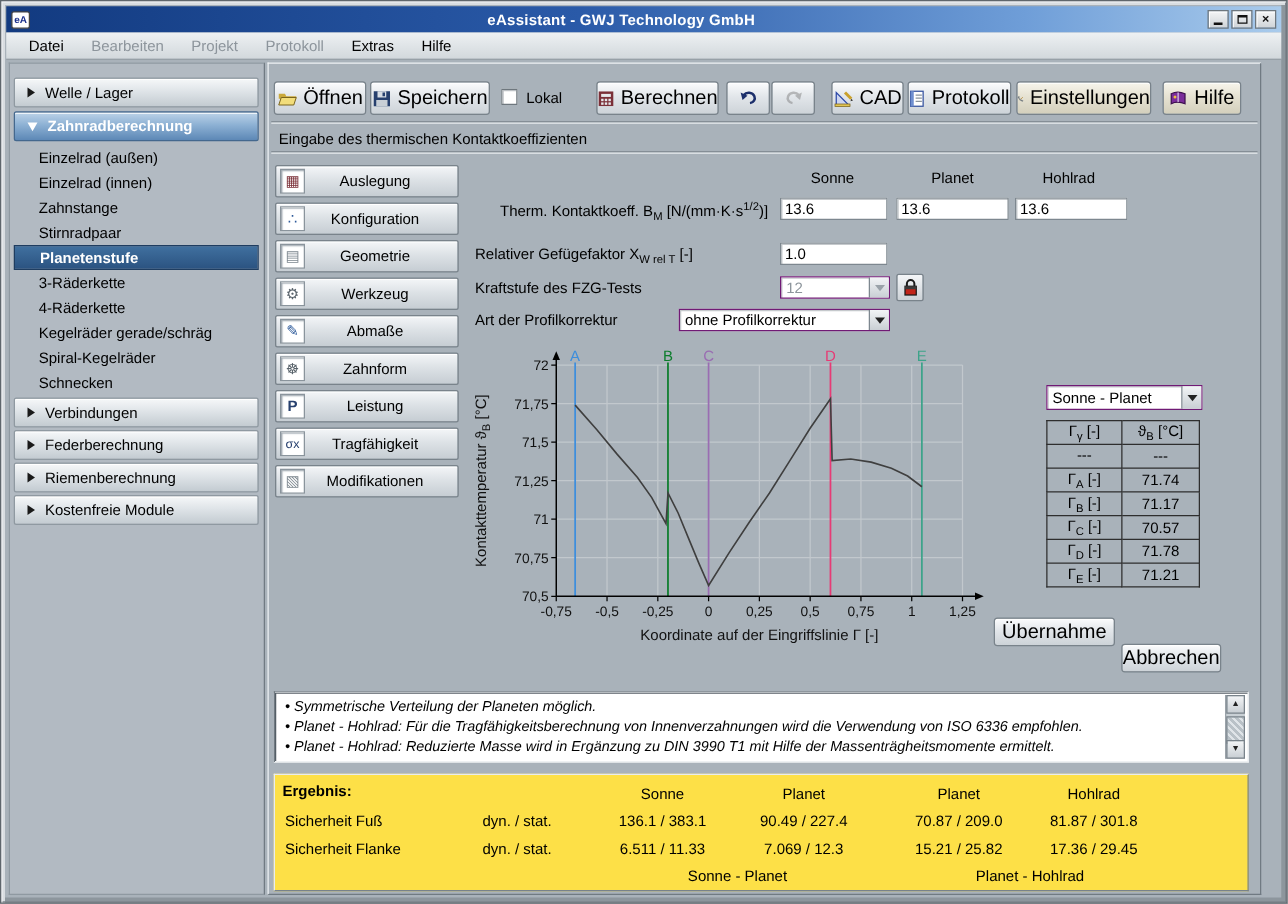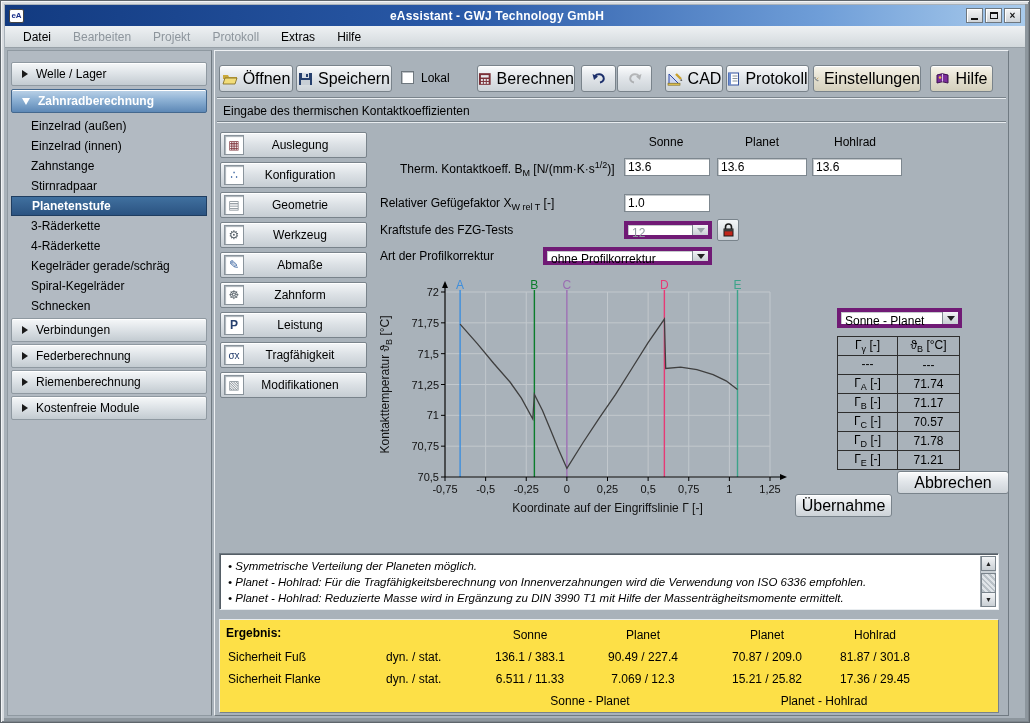--- a/index.html
+++ b/index.html
@@ -53,21 +53,21 @@
     border:1px solid #79838b;border-radius:2px;box-shadow:inset 0 1px 0 #fff;display:flex;align-items:center;font-size:12px;}
   .icobox{width:20px;height:20px;margin-left:3px;background:#fff;border:1px solid #8a949c;
     box-shadow:inset 1px 1px 1px #aab2b9;display:flex;align-items:center;justify-content:center;
     font-size:12px;color:#5a2d7a;overflow:hidden;}
   .navlabel{flex:1;text-align:center;margin-right:10px;}
   .flabel{position:absolute;font-size:12px;color:#000;white-space:nowrap;}
   .flabel sub{font-size:9px;} .flabel sup{font-size:9px;}
   .field{position:absolute;height:18px;background:#fff;border:1px solid #7d878f;
     box-shadow:inset 1px 1px 0 rgba(90,100,110,.35);font-size:12px;padding:0 3px;color:#000;}
   input.field{outline:none;}
-  .combo{position:absolute;height:18px;background:#fff;border:4px solid #701a75;
+  .combo{position:absolute;height:18px;background:#fff;border:1px solid #701a75;
     box-shadow:inset 1px 1px 0 rgba(90,100,110,.35);font-size:12px;}
   .combo .val{position:absolute;left:4px;top:1px;right:18px;white-space:nowrap;overflow:hidden;}
   .combo .abtn{position:absolute;right:0;top:0;bottom:0;width:16px;background:linear-gradient(#f2f4f6,#c9cfd4);
     border-left:1px solid #7d878f;display:flex;align-items:center;justify-content:center;}
   .combo .abtn i{width:0;height:0;border-top:5px solid #222;border-left:4px solid transparent;border-right:4px solid transparent;}
   .combo.dis .val{color:#8d959c;} .combo.dis .abtn i{border-top-color:#9aa2a9;}
   .cb{position:absolute;width:13px;height:13px;background:#fff;border:1px solid #6e777e;box-shadow:inset 1px 1px 0 rgba(90,100,110,.4);}
   .lockbtn{position:absolute;width:22px;height:22px;background:linear-gradient(#f4f6f8,#ccd2d7);
     border:1px solid #79838b;border-radius:2px;display:flex;align-items:center;justify-content:center;}
   
@@ -419,21 +419,21 @@
           </tr>
       <tr>
             <td class="c1"><span>Γ</span><sub>E</sub><span> [-]</span></td>
             <td class="c2">71.21</td>
           </tr>
     </tbody>
       </table>
     <div class="btn3d" style="left:580px;top:443px;width:97px;height:23px;">
         <span>Übernahme</span>
       </div>
-    <div class="btn3d" style="left:682px;top:420px;width:112px;height:23px;align-items:center;">
+    <div class="btn3d" style="left:682px;top:464px;width:80px;height:23px;align-items:center;">
         <span>Abbrechen</span>
       </div>
 
     <div class="notices" style="left:4px;top:502px;width:780px;height:57px;">
       <ul>
         <li>Symmetrische Verteilung der Planeten möglich.</li>
         <li>Planet - Hohlrad: Für die Tragfähigkeitsberechnung von Innenverzahnungen wird die Verwendung von ISO 6336 empfohlen.</li>
         <li>Planet - Hohlrad: Reduzierte Masse wird in Ergänzung zu DIN 3990 T1 mit Hilfe der Massenträgheitsmomente ermittelt.</li>
       </ul>
       <div class="sbar">

